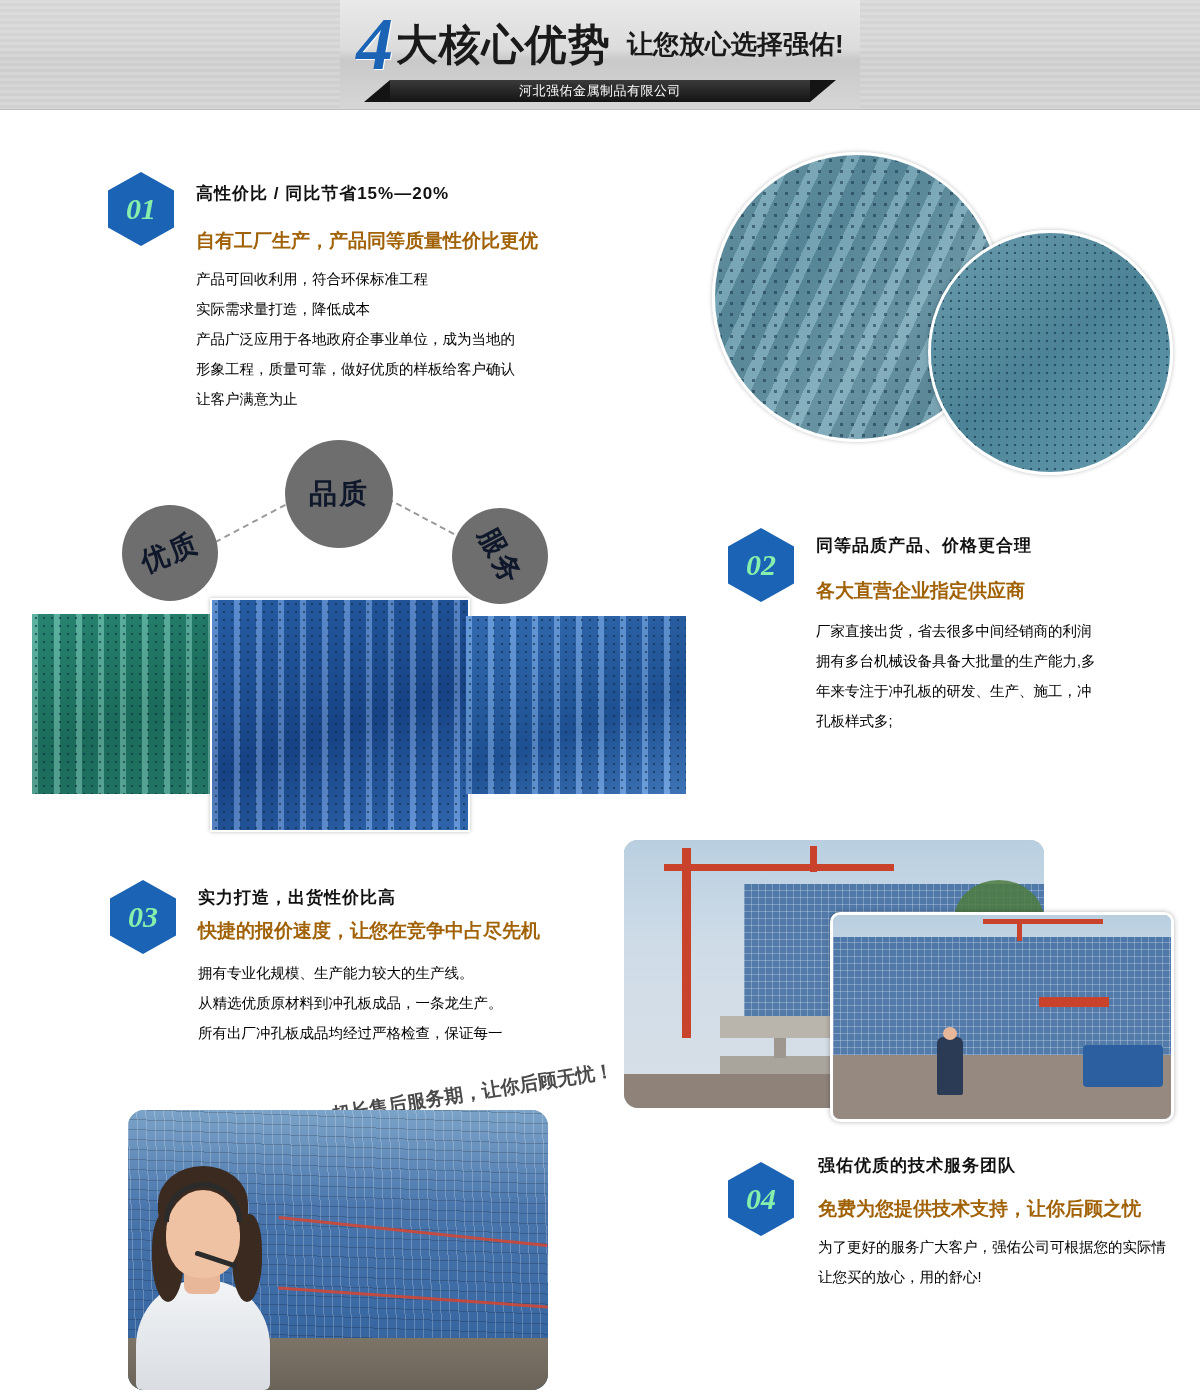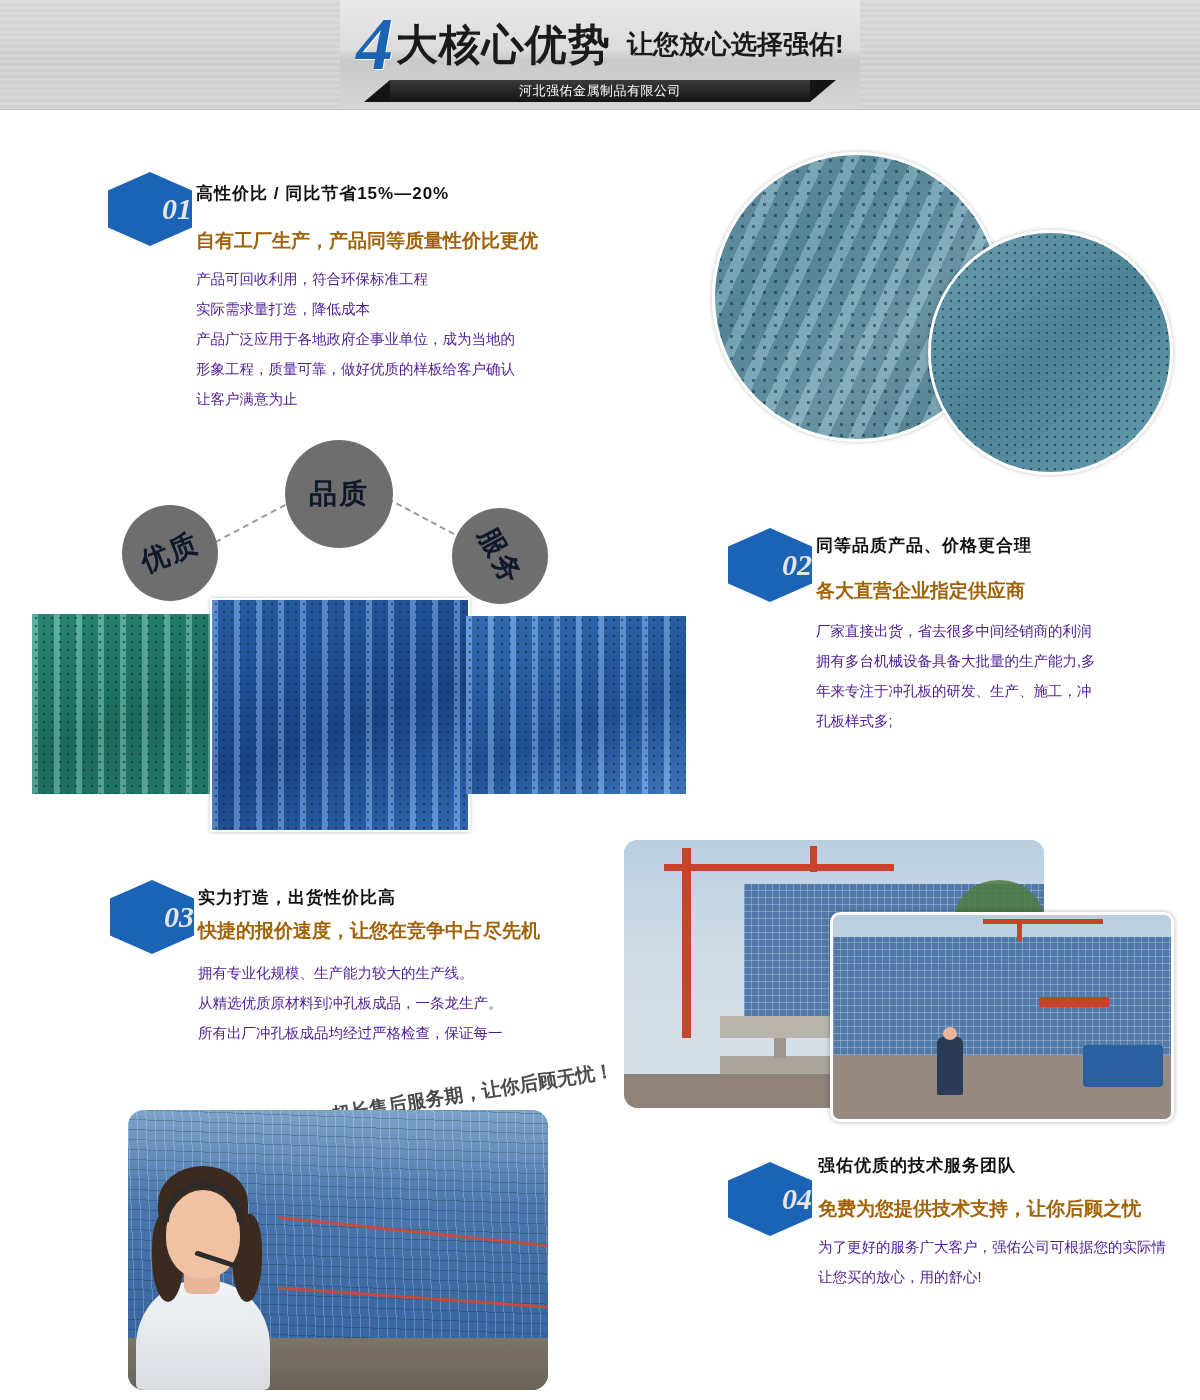--- a/index.html
+++ b/index.html
@@ -89,28 +89,28 @@
     content: "";
     position: absolute;
     right: -26px; top: 0;
     border-bottom: 22px solid transparent;
     border-left: 26px solid #141414;
   }
 
   
   .hexnum {
     position: absolute;
-    width: 84px; height: 74px;
+    width: 66px; height: 74px;
     background: #1b63b4;
     clip-path: polygon(50% 0%, 100% 25%, 100% 75%, 50% 100%, 0% 75%, 0% 25%);
-    color: #e5e5e5;
+    color: #86efac;
     font-size: 30px;
     font-weight: bold;
     font-style: italic;
-    text-align: right;
+    text-align: center;
     line-height: 74px;
     font-family: "Liberation Serif", serif;
   }
   .title-main {
     position: absolute;
     font-size: 17px;
     font-weight: bold;
     color: #111111;
     letter-spacing: 1px;
     white-space: nowrap;
@@ -118,21 +118,21 @@
   .title-sub {
     position: absolute;
     font-size: 19px;
     font-weight: bold;
     color: #a16207;
     white-space: nowrap;
   }
   .body-text {
     position: absolute;
     font-size: 14.5px;
-    color: #4c1d95;
+    color: #000000;
     line-height: 30px;
   }
   .body-text div { white-space: nowrap; }
 
   
   .photo { position: absolute; overflow: hidden; background: #9fb8c4; }
 
   
   .perf {
     position: absolute; inset: 0;

